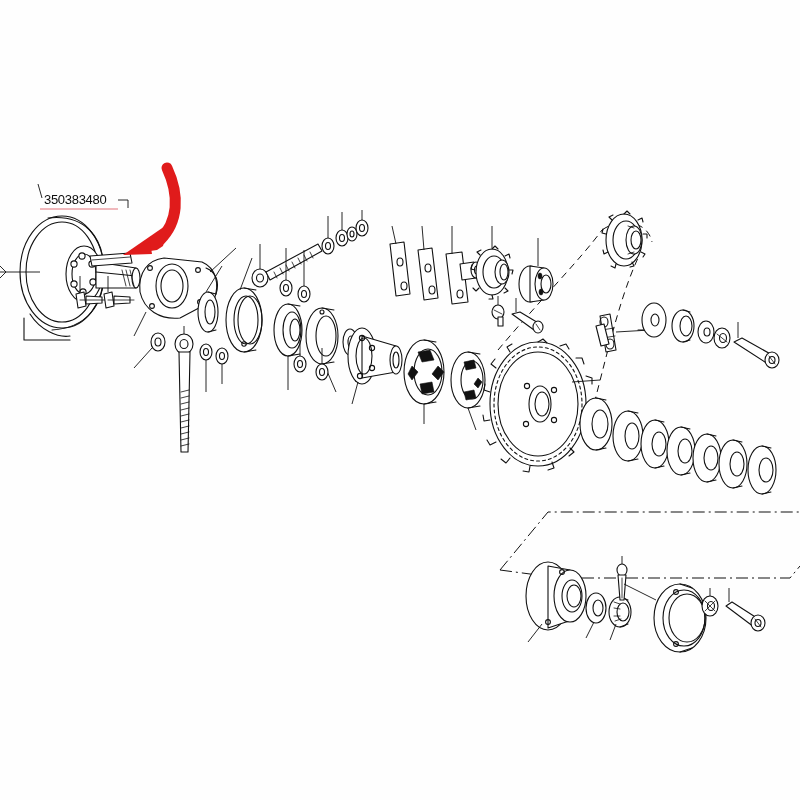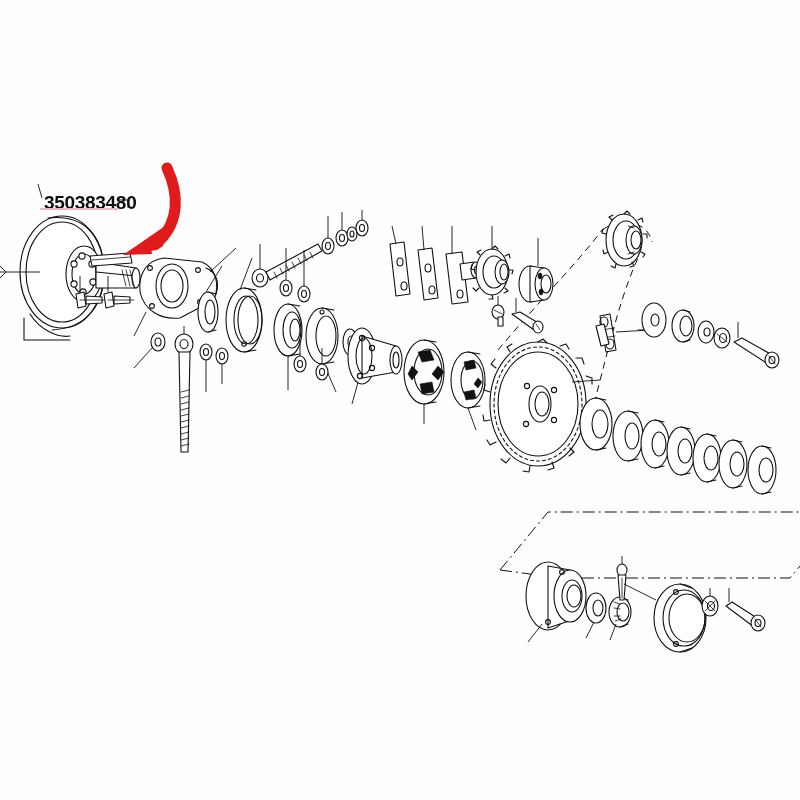--- a/index.html
+++ b/index.html
@@ -16,22 +16,22 @@
     font-family: "Liberation Sans", sans-serif;
   }
   #diagram-svg {
     position: absolute;
     left: 0; top: 0;
     width: 800px; height: 800px;
   }
   .part-label {
     position: absolute;
     font-family: "Liberation Sans", sans-serif;
-    font-size: 19px;
-    font-weight: 700;
+    font-size: 13px;
+    font-weight: 400;
     color: #0d0d0d;
     letter-spacing: -0.3px;
     white-space: nowrap;
   }
   #callout-label {
     left: 44px;
     top: 192px;
   }
   #callout-underline {
     position: absolute;

